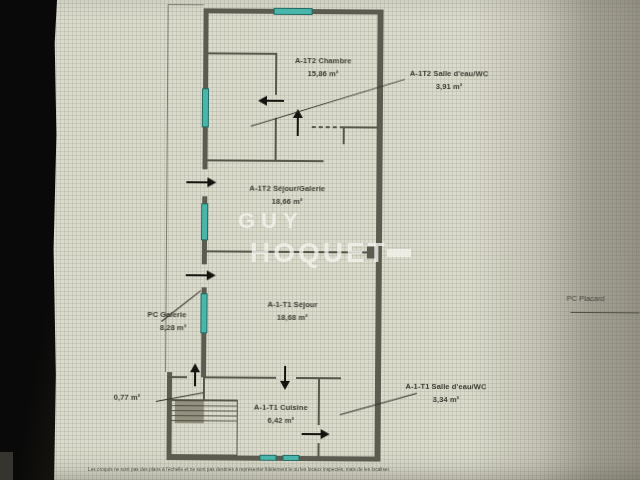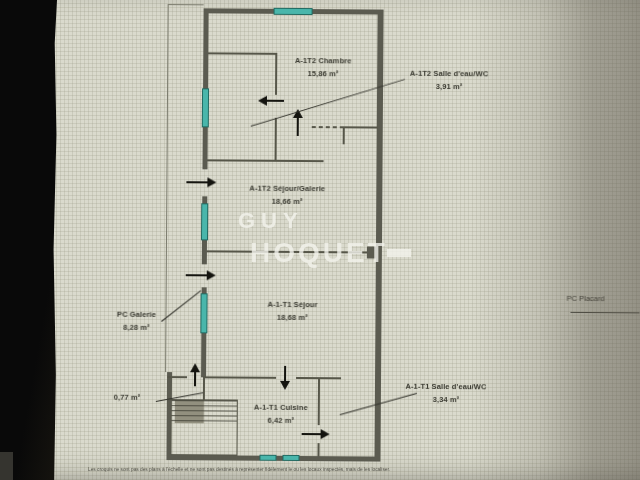--- a/index.html
+++ b/index.html
@@ -135,21 +135,21 @@
       <span class="area">15,86 m²</span>
     </div>
     <div class="room-label" style="left:386px;top:66px;width:124px;">
       <span class="nm">A-1T2 Salle d'eau/WC</span>
       <span class="area">3,91 m²</span>
     </div>
     <div class="room-label" style="left:227px;top:182px;width:120px;">
       <span class="nm">A-1T2 Séjour/Galerie</span>
       <span class="area">18,66 m²</span>
     </div>
-    <div class="room-label" style="left:87px;top:309px;width:100px;">
+    <div class="room-label" style="left:87px;top:309px;width:100px;text-align:right;">
       <span class="nm">PC Galerie</span>
       <span class="area">8,28 m²</span>
     </div>
     <div class="room-label" style="left:233px;top:298px;width:120px;">
       <span class="nm">A-1-T1 Séjour</span>
       <span class="area">18,68 m²</span>
     </div>
     <div class="room-label" style="left:78px;top:392px;width:100px;">
       <span class="area">0,77 m²</span>
     </div>

